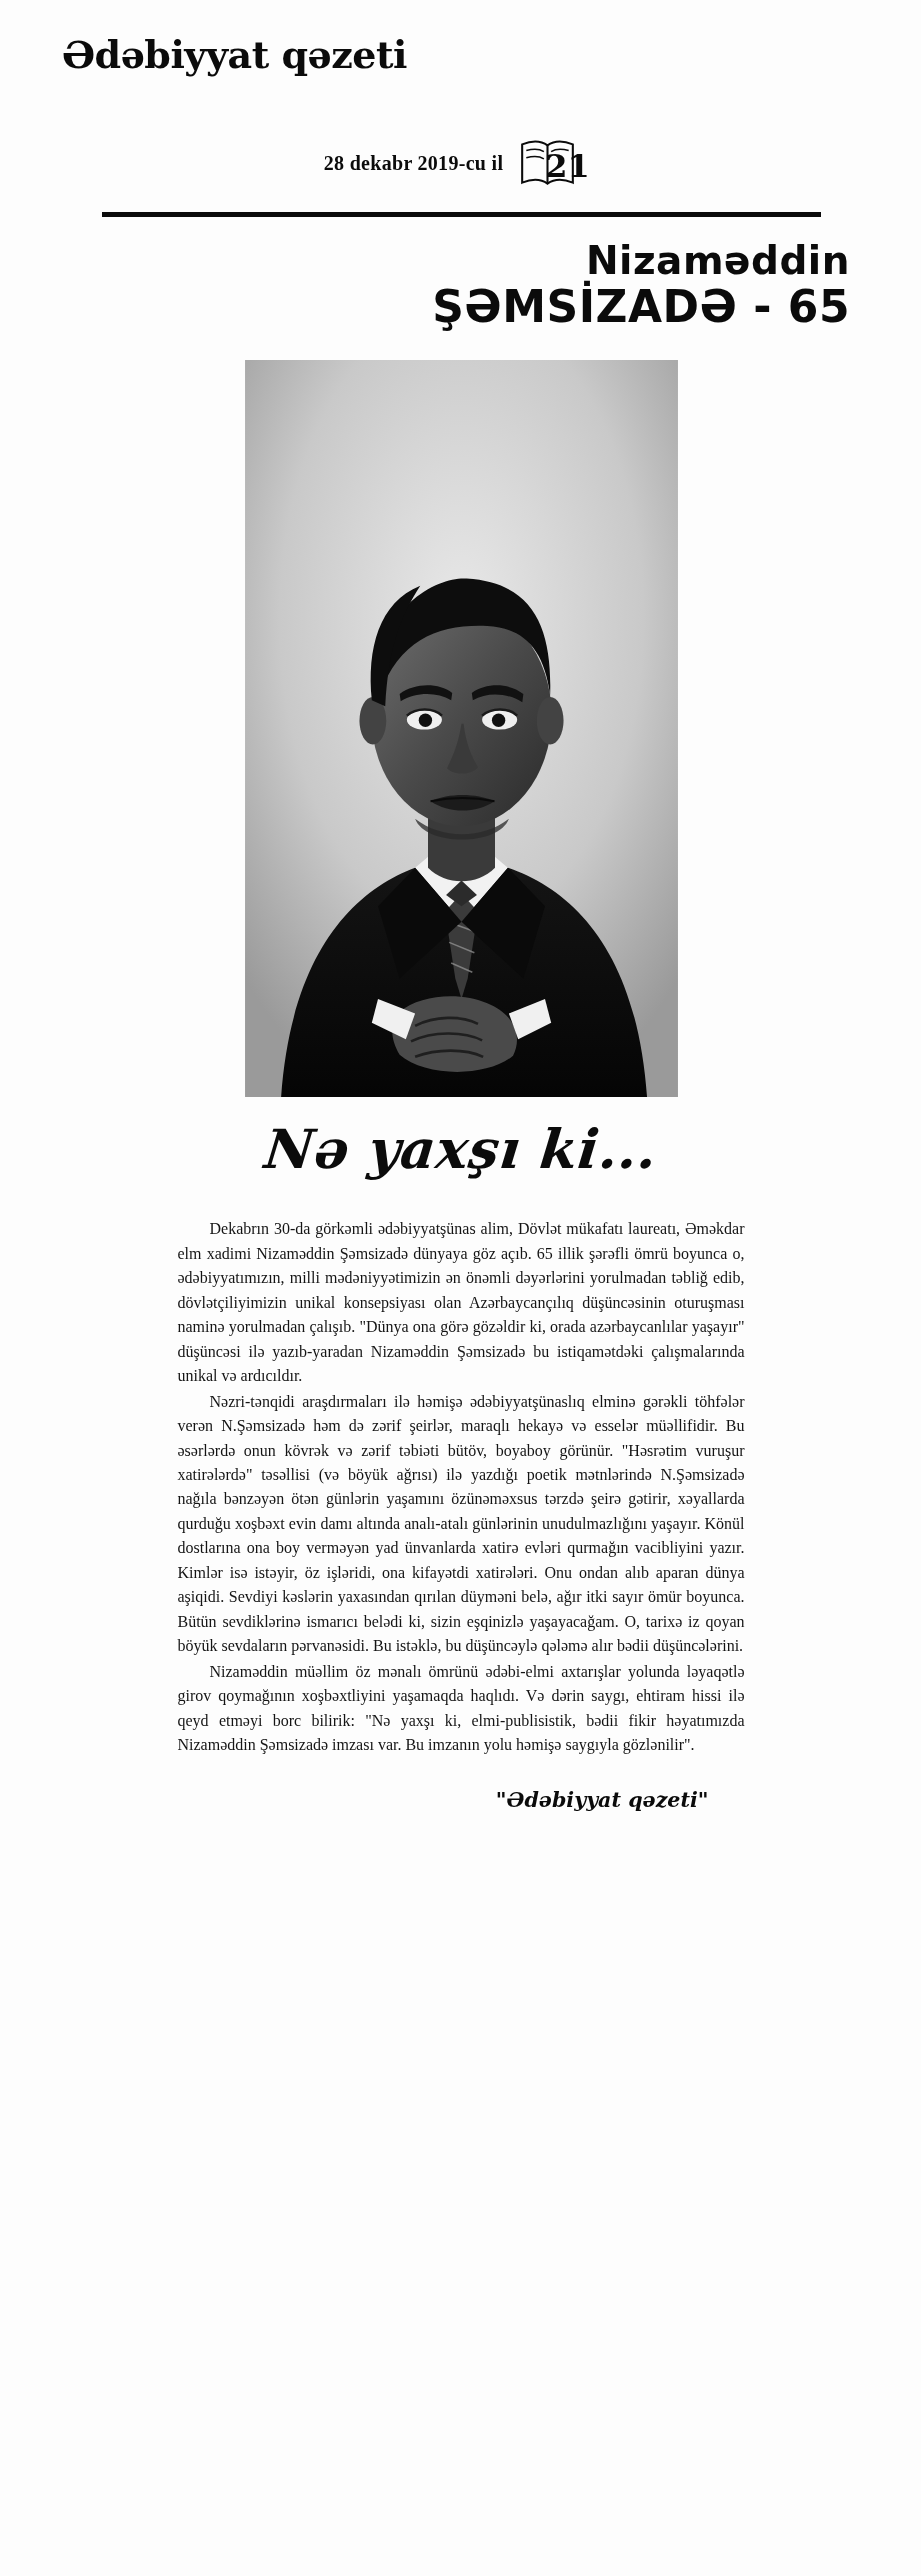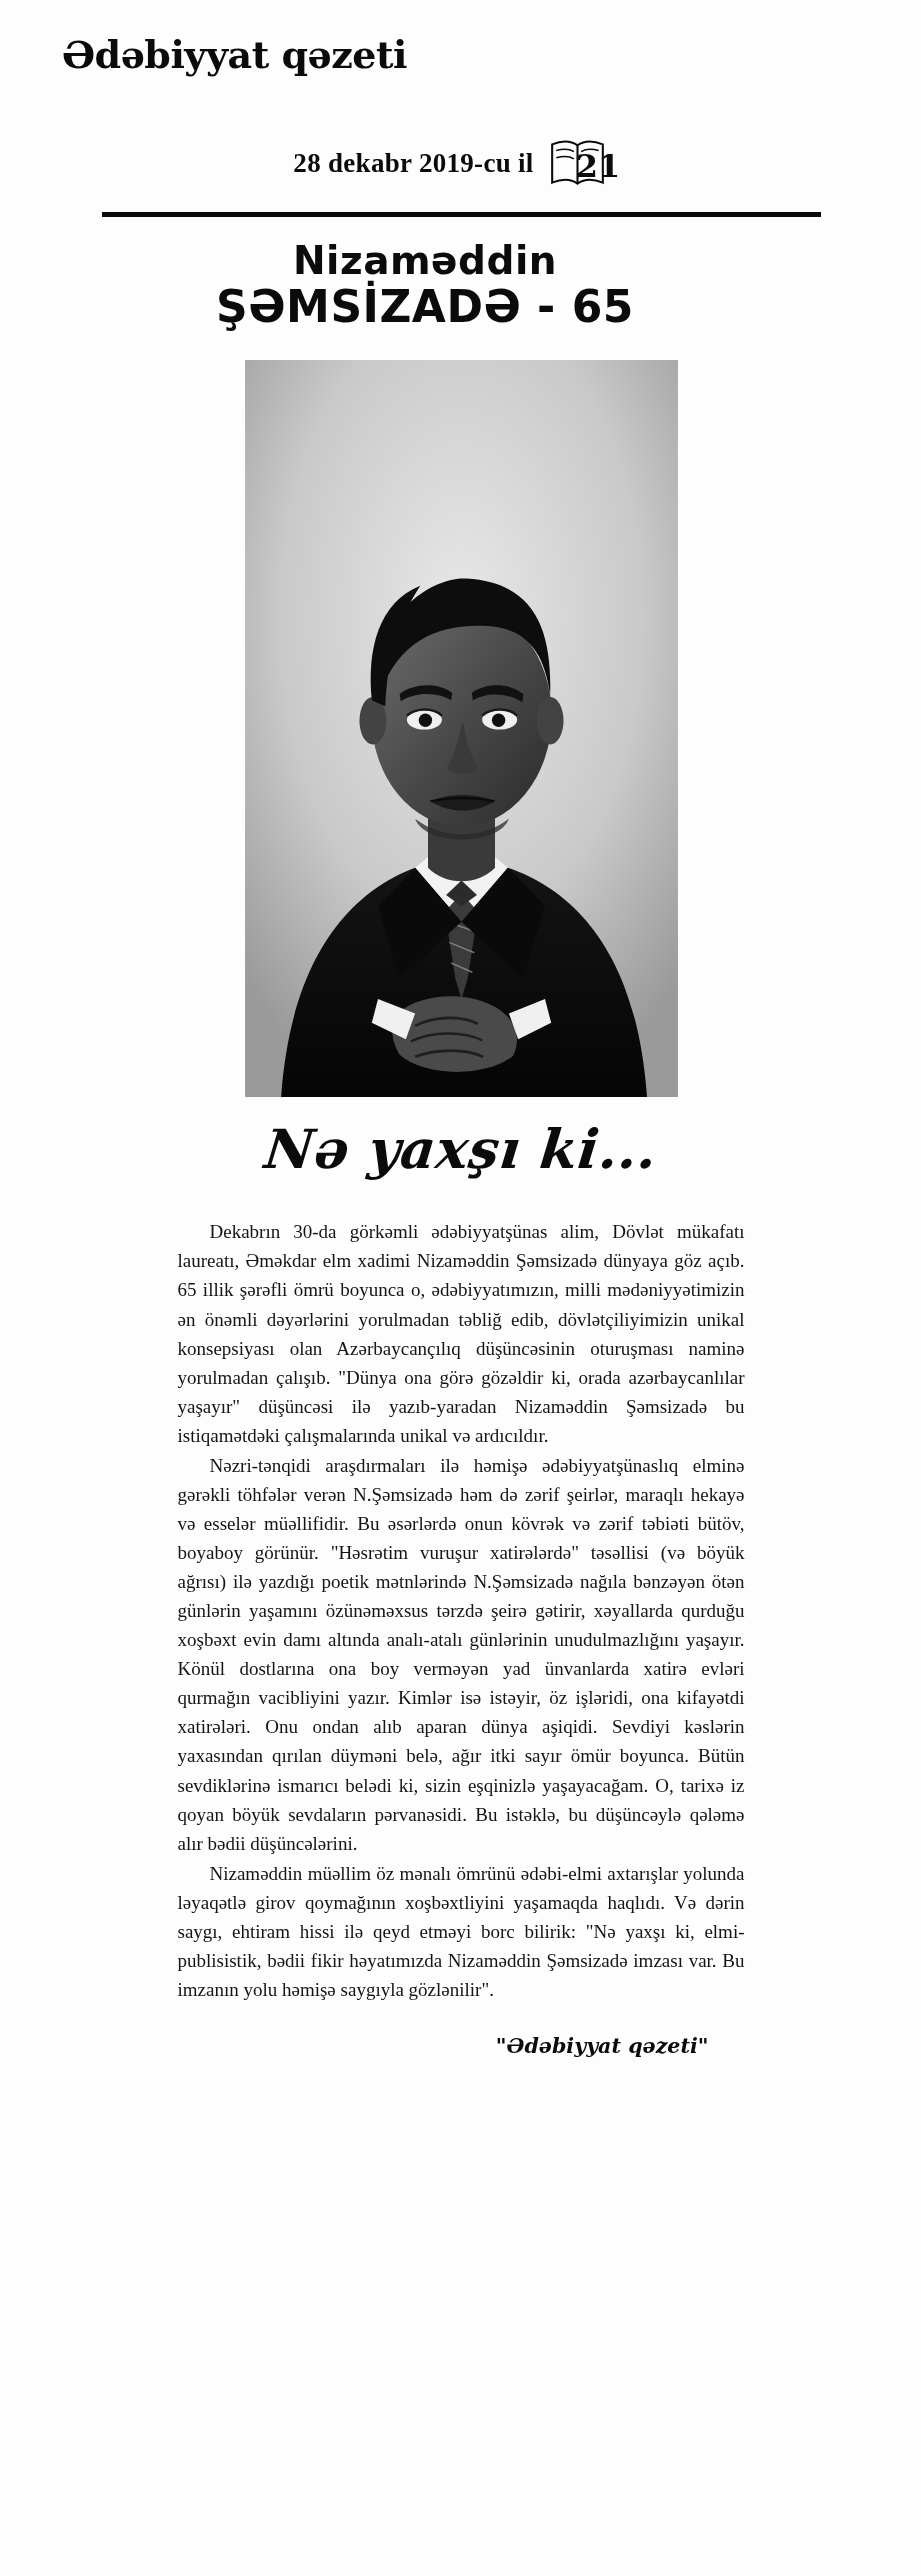--- a/index.html
+++ b/index.html
@@ -39,21 +39,21 @@
     margin-top: 59px;
     display: flex;
     align-items: center;
     justify-content: center;
     gap: 13.4px;
     padding-right: 20.6px;
   }
   .dateline {
     font-family: "Liberation Serif", serif;
     font-weight: bold;
-    font-size: 27px;
+    font-size: 20px;
     letter-spacing: 0.3px;
     color: #0b0b0b;
   }
   .issue-badge {
     position: relative;
     width: 61px;
     height: 61px;
     display: flex;
     align-items: center;
     justify-content: center;
@@ -74,21 +74,21 @@
   }
   .rule {
     margin: 17.5px auto 0 auto;
     width: 719px;
     height: 5.7px;
     background: #0b0b0b;
   }
   
   .headline {
     margin-top: 21.6px;
-    text-align: center;
+    text-align: right;
     padding-right: 72px;
   }
   .headline-line1 {
     font-family: "DejaVu Sans", sans-serif;
     font-weight: bold;
     font-size: 39px;
     letter-spacing: 0.5px;
     color: #0b0b0b;
     line-height: 1.12;
   }
@@ -125,21 +125,21 @@
     color: #0b0b0b;
     letter-spacing: 0.5px;
     transform: skewX(-6deg);
   }
   
   .article {
     margin: 36px auto 0 auto;
     width: 567px;
     text-align: justify;
     font-family: "Liberation Serif", serif;
-    font-size: 19px;
+    font-size: 16px;
     line-height: 1.53;
     color: #141414;
     hyphens: auto;
   }
   .article p {
     margin: 0 0 1px 0;
     text-indent: 32px;
   }
   .signature {
     margin: 30px auto 0 auto;

